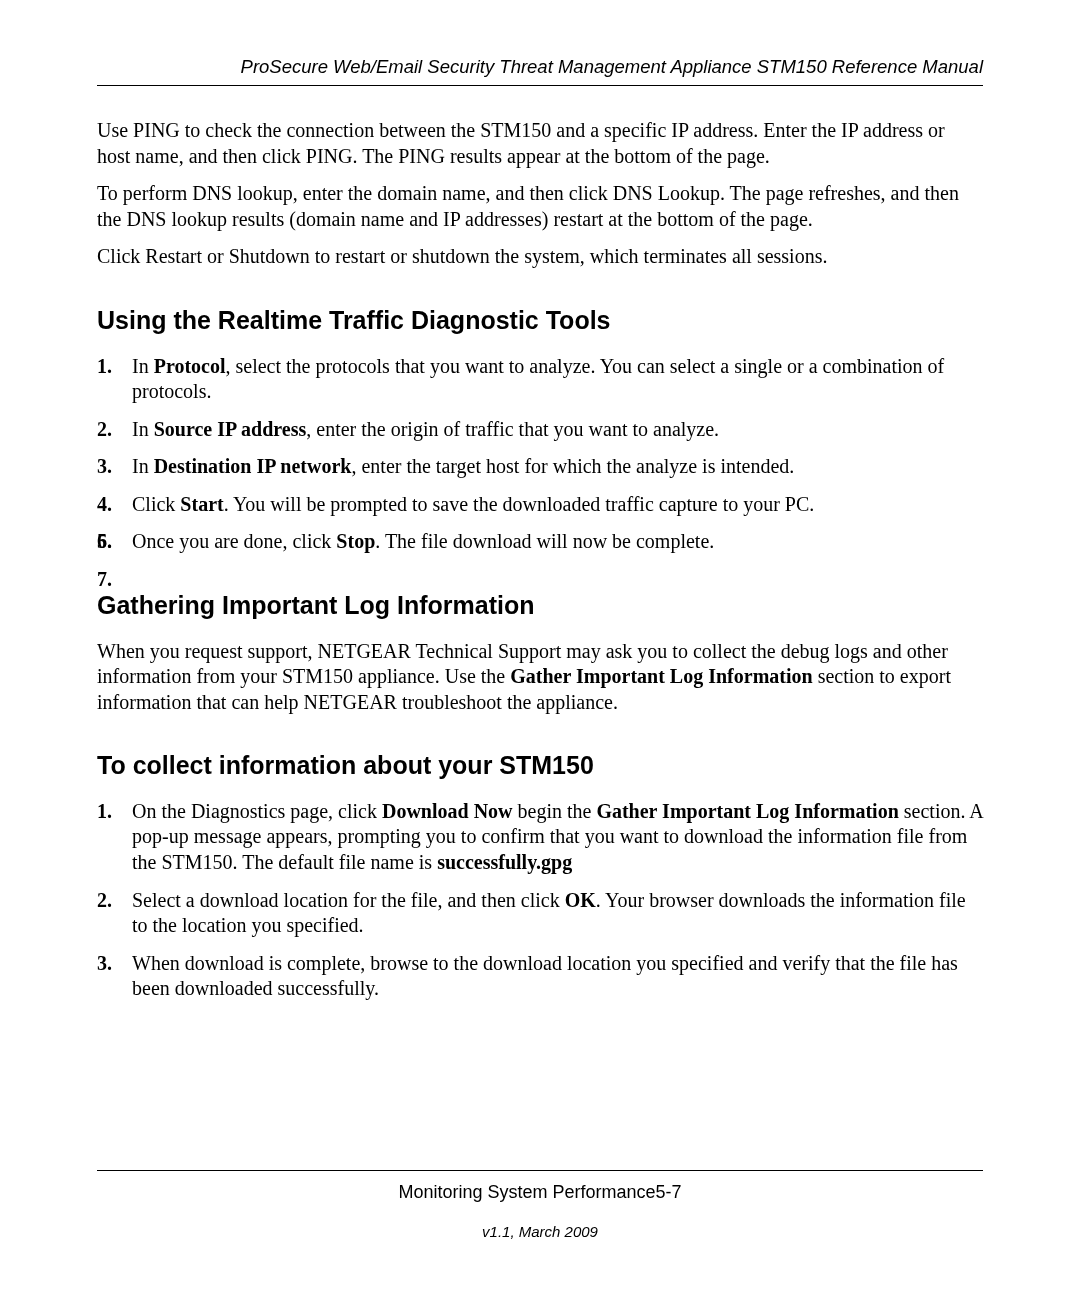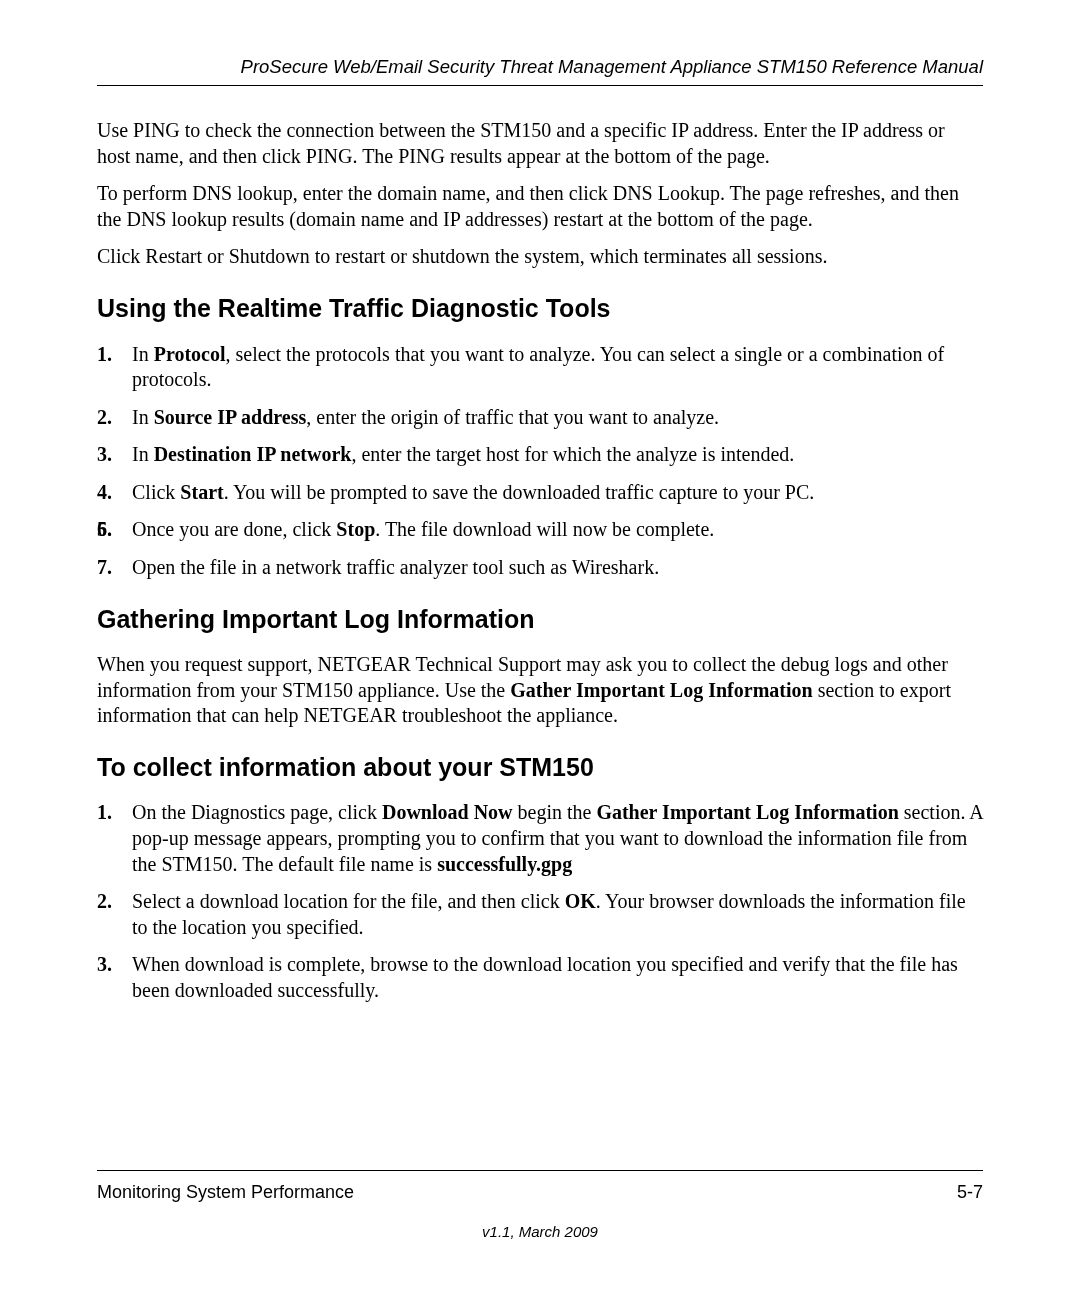--- a/index.html
+++ b/index.html
@@ -31,21 +31,21 @@
       margin-bottom: 32px;
     }
     .body-para {
       margin-bottom: 12px;
       line-height: 1.28;
     }
     .section-heading {
       font-family: Arial, Helvetica, sans-serif;
       font-weight: bold;
       font-size: 25px;
-      margin-top: 22px;
+      margin-top: 34px;
       margin-bottom: 17px;
     }
     ol.numbered {
       list-style: none;
       padding-left: 0;
       margin-bottom: 5px;
     }
     ol.numbered > li {
       position: relative;
       padding-left: 35px;
@@ -67,21 +67,21 @@
       right: 97px;
       bottom: 92px;
     }
     .footer-rule {
       border: none;
       border-top: 1.5px solid #000;
       margin-bottom: 10px;
     }
     .footer-row {
       display: flex;
-      justify-content: space-between;
+      justify-content: center;
       font-family: Arial, Helvetica, sans-serif;
       font-size: 18px;
     }
     .footer-version {
       position: absolute;
       left: 0;
       right: 0;
       bottom: 55px;
       text-align: center;
       font-family: Arial, Helvetica, sans-serif;
@@ -120,21 +120,20 @@
   </li>
   <li>
     <span class="num">5.</span>
   </li>
   <li>
     <span class="num">6.</span>
     <span>Once you are done, click </span><span class="b">Stop</span><span>. The file download will now be complete.</span>
   </li>
   <li>
     <span class="num">7.</span>
-    <span>Open the file in a network traffic analyzer tool such as Wireshark.</span>
   </li>
 </ol>
 
 <h2 class="section-heading">Gathering Important Log Information</h2>
 
 <p class="body-para">
   <span>When you request support, NETGEAR Technical Support may ask you to collect the debug logs and other information from your STM150 appliance. Use the </span><span class="b">Gather Important Log Information</span><span> section to export information that can help NETGEAR troubleshoot the appliance.</span>
 </p>
 
 <h2 class="section-heading">To collect information about your STM150</h2>

